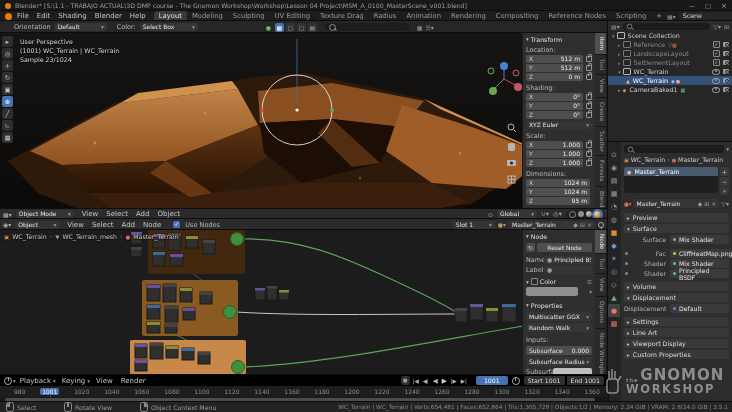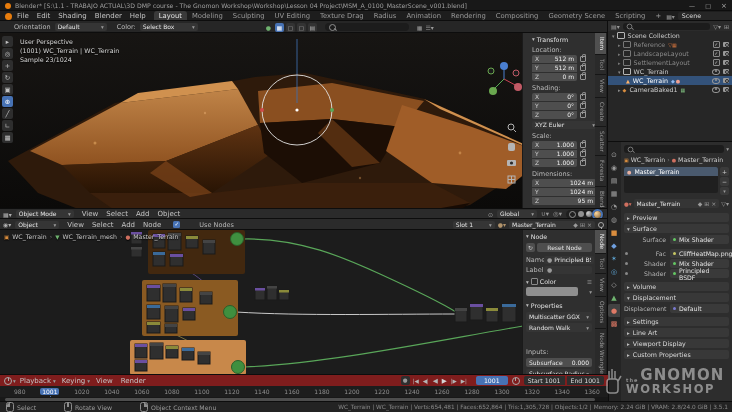--- a/index.html
+++ b/index.html
@@ -85,21 +85,21 @@
     <span class="mi">Help</span>
     <span class="ws active">Layout</span>
     <span class="ws">Modeling</span>
     <span class="ws">Sculpting</span>
     <span class="ws">UV Editing</span>
     <span class="ws">Texture Drag</span>
     <span class="ws">Radius</span>
     <span class="ws">Animation</span>
     <span class="ws">Rendering</span>
     <span class="ws">Compositing</span>
-    <span class="ws">Geometry Scene</span>
+    <span class="ws">Reference Nodes</span>
     <span class="ws">Scripting</span>
     <span class="ws">+</span>
     <span style="margin-left:auto;display:flex;align-items:center;gap:3px;padding-right:4px;">
       <span style="color:#8f8f8f;font-size:6px;">▦▾</span>
       <span style="background:#262626;border-radius:2px;padding:0 10px 0 4px;height:8px;line-height:8px;font-size:6.3px;color:#ddd;width:48px;">Scene</span>
 
     </span>
   </div>
 
   <div class="region flex" style="left:0;top:21px;width:608px;height:12px;background:#262626;">
@@ -208,21 +208,21 @@
       <div class="tbtn">∟</div>
       <div class="tbtn">▦</div>
     </div>
 
     <div class="abs" style="left:20px;top:4px;font-size:6.3px;color:#d8d8d8;line-height:1.45;text-shadow:0 1px 1px #000;">
       <div>User Perspective</div>
       <div>(1001) WC_Terrain | WC_Terrain</div>
       <div>Sample 23/1024</div>
     </div>
 
-    <div class="abs" style="left:523px;top:0;width:72px;height:176px;background:#2f2f2f;box-shadow:0 0 0 1px #1a1a1a;padding:2px 9px;box-sizing:border-box;">
+    <div class="abs" style="left:523px;top:0;width:72px;height:176px;background:#2f2f2f;box-shadow:0 0 0 1px #1a1a1a;padding:2px 3px;box-sizing:border-box;">
       <div class="flex" style="height:8px;">
           <span class="c" style="font-size:5.5px;color:#bdbdbd;margin-right:2px;">▾</span>
         <span style="font-size:6.3px;color:#e0e0e0;">Transform</span>
         </div>
       <div class="lbl" style="margin-top:3px;">Location:</div>
       <div class="flex" style="margin-top:1px;">
           <span class="fld" style="width:54px;border-radius:2px 2px 0 0;">
             <span class="ax">X</span>
             <span class="vv">512 m</span>
           </span>
@@ -348,21 +348,21 @@
   <div class="region flex" style="left:0;top:219px;width:608px;height:11px;background:#2b2b2b;">
     <span style="margin-left:3px;color:#b0b0b0;font-size:6px;">◉▾</span>
     <span class="fld dark" style="width:38px;margin-left:4px;">
       <span>Object</span>
         <span class="caret">▾</span>
       </span>
     <span class="mi" style="margin-left:8px;">View</span>
     <span class="mi">Select</span>
     <span class="mi">Add</span>
     <span class="mi">Node</span>
-    <span style="display:flex;align-items:center;gap:19px;margin-left:4px;">
+    <span style="display:flex;align-items:center;gap:5px;margin-left:4px;">
       <span style="width:7px;height:7px;background:#4772b4;border-radius:1.5px;color:#fff;font-size:5.5px;line-height:7px;text-align:center;">✓</span>
       <span class="lbl">Use Nodes</span>
     </span>
     <span style="margin-left:auto;display:flex;align-items:center;gap:3px;padding-right:4px;">
       <span class="fld dark" style="width:36px;">
           <span>Slot 1</span>
           <span class="caret">▾</span>
         </span>
       <span style="color:#b0926a;font-size:6px;">●▾</span>
       <span class="fld dark" style="width:80px;">
@@ -516,21 +516,21 @@
         <span style="font-size:6.3px;color:#e0e0e0;">Properties</span>
         </div>
       <div class="fld dark" style="width:60px;margin-top:3px;height:9px;">
           <span>Multiscatter GGX</span>
           <span class="caret">▾</span>
         </div>
       <div class="fld dark" style="width:60px;margin-top:2px;height:9px;">
           <span>Random Walk</span>
           <span class="caret">▾</span>
         </div>
-      <div class="lbl" style="margin-top:16px;">Inputs:</div>
+      <div class="lbl" style="margin-top:4px;">Inputs:</div>
       <div class="fld" style="width:60px;margin-top:2px;height:9px;">
         <span>Subsurface</span>
           <span class="vv">0.000</span>
         </div>
       <div class="fld dark" style="width:60px;margin-top:2px;height:9px;">
           <span>Subsurface Radius</span>
           <span class="caret">▾</span>
         </div>
       <div class="flex" style="margin-top:2px;">
         <span class="lbl" style="width:28px;overflow:hidden;">Subsurfac...</span>
@@ -748,21 +748,21 @@
           <span>Viewport Display</span>
         </div>
       <div class="phdr" style="margin-top:2px;">
           <span class="c">▸</span>
           <span>Custom Properties</span>
         </div>
     </div>
   </div>
 
   <div class="region" style="left:0;top:375px;width:608px;height:27px;background:#1d1d1d;">
-    <div class="flex" style="height:11px;background:#7f1d1d;padding:0 4px;">
+    <div class="flex" style="height:11px;background:#000000;padding:0 4px;">
       <span class="i-clock"></span>
       <span class="caret" style="margin:0 4px 0 1px;">▾</span>
       <span class="mi">Playback</span>
       <span class="caret" style="margin:0 6px 0 -6px;">▾</span>
       <span class="mi">Keying</span>
       <span class="caret" style="margin:0 6px 0 -6px;">▾</span>
       <span class="mi">View</span>
       <span class="mi">Render</span>
       <span style="margin-left:auto;display:flex;align-items:center;gap:2px;">
         <span style="width:9px;height:9px;background:#2e2e2e;border-radius:2px;color:#999;font-size:5.5px;text-align:center;line-height:9px;">●</span>

